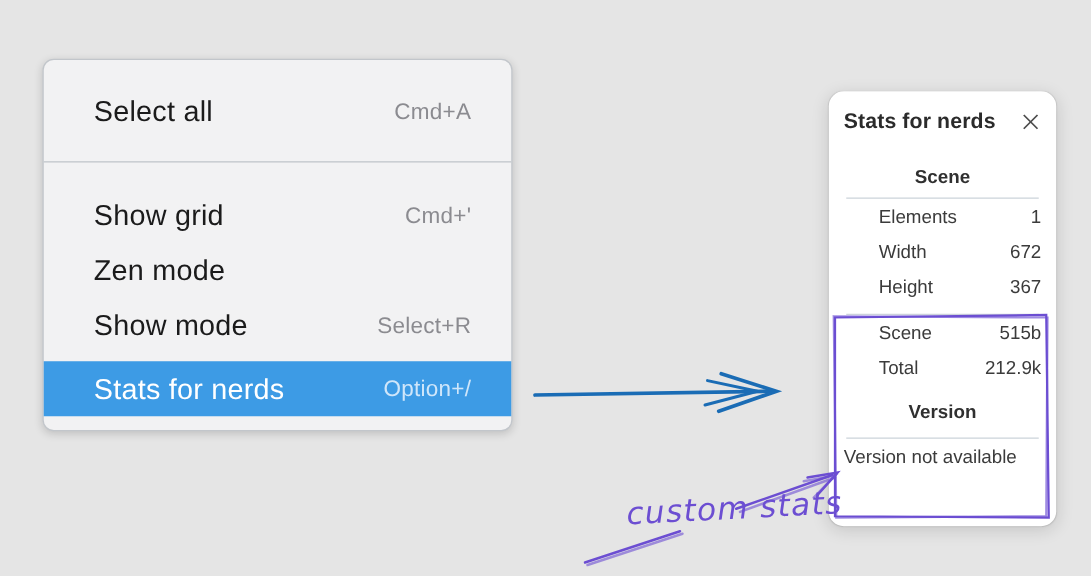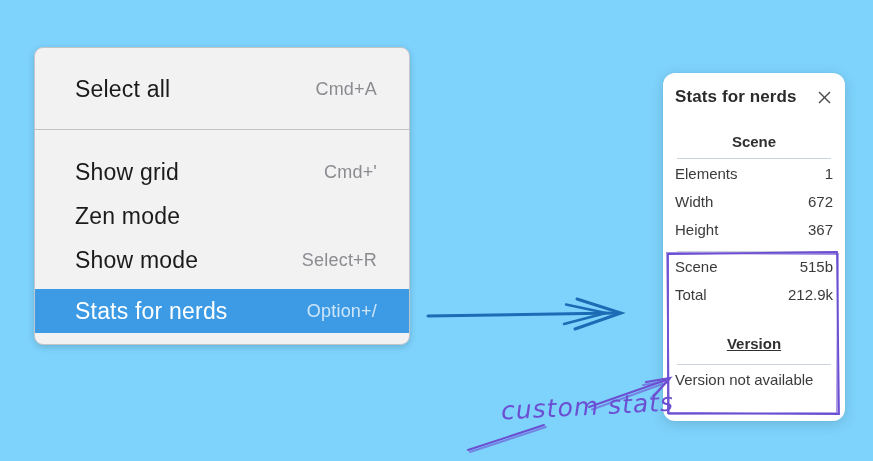--- a/index.html
+++ b/index.html
@@ -1,17 +1,17 @@
 <!DOCTYPE html>
 <html><head>
 <meta charset="utf-8">
 <style>
   html,body{margin:0;padding:0;background:#ffffff;}
   body{font-family:"Liberation Sans",sans-serif;}
-  .stage{position:relative;width:873px;height:461px;overflow:hidden;background:#7dd3fc;}
+  .stage{position:relative;width:873px;height:461px;overflow:hidden;background:#e5e5e5;}
 
   
   .ctx-menu{
     position:absolute;left:34px;top:47px;width:376px;height:298px;
     background:#f2f2f3;border:1px solid #c2c6cb;border-radius:9px;
     box-shadow:0 2px 7px rgba(0,0,0,.16);
     box-sizing:border-box;
     padding-top:19px;padding-bottom:12px;
     display:flex;flex-direction:column;
   }
@@ -32,25 +32,25 @@
     box-shadow:0 3px 14px rgba(0,0,0,.14), 0 0 1px rgba(0,0,0,.12);
     box-sizing:border-box;padding:13px 12px 0 12px;
     color:#3b3b3b;font-size:15px;
   }
   .panel-title-row{height:22px;display:flex;align-items:center;justify-content:space-between;}
   .panel-title{font-weight:bold;font-size:17px;color:#2b2b2b;letter-spacing:.1px;}
   .panel-close{width:18px;height:18px;display:flex;align-items:center;justify-content:center;cursor:pointer;}
   .sec-header{text-align:center;font-weight:bold;font-size:15px;color:#303030;height:20px;line-height:20px;}
   .sec-header.scene{margin-top:24px;}
   .sec-header.storage{margin-top:12px;}
-  .sec-header.version{margin-top:26px;text-decoration:underline;}
+  .sec-header.version{margin-top:12px;}
   .sec-hr{height:1px;background:#ccd3da;margin:6px 2px 0 2px;border:none;}
   .sec-hr.storage{margin-top:8px;}
   .sec-hr.version{margin-top:10px;}
-  .stat-row{height:28px;display:flex;align-items:center;justify-content:space-between;}
+  .stat-row{height:28px;display:flex;align-items:center;justify-content:space-between;margin-left:28px;}
   .stat-row .val{text-align:right;}
   .version-note{height:28px;display:flex;align-items:center;color:#3b3b3b;}
 
   
   .anno-layer{position:absolute;left:0;top:0;width:873px;height:461px;pointer-events:none;}
   .custom-stats-text{
     position:absolute;left:501px;top:392px;
     font-size:25px;font-style:italic;letter-spacing:1px;
     color:#6c4ed2;transform:rotate(-3deg);
     font-family:cursive, "DejaVu Sans", sans-serif;

